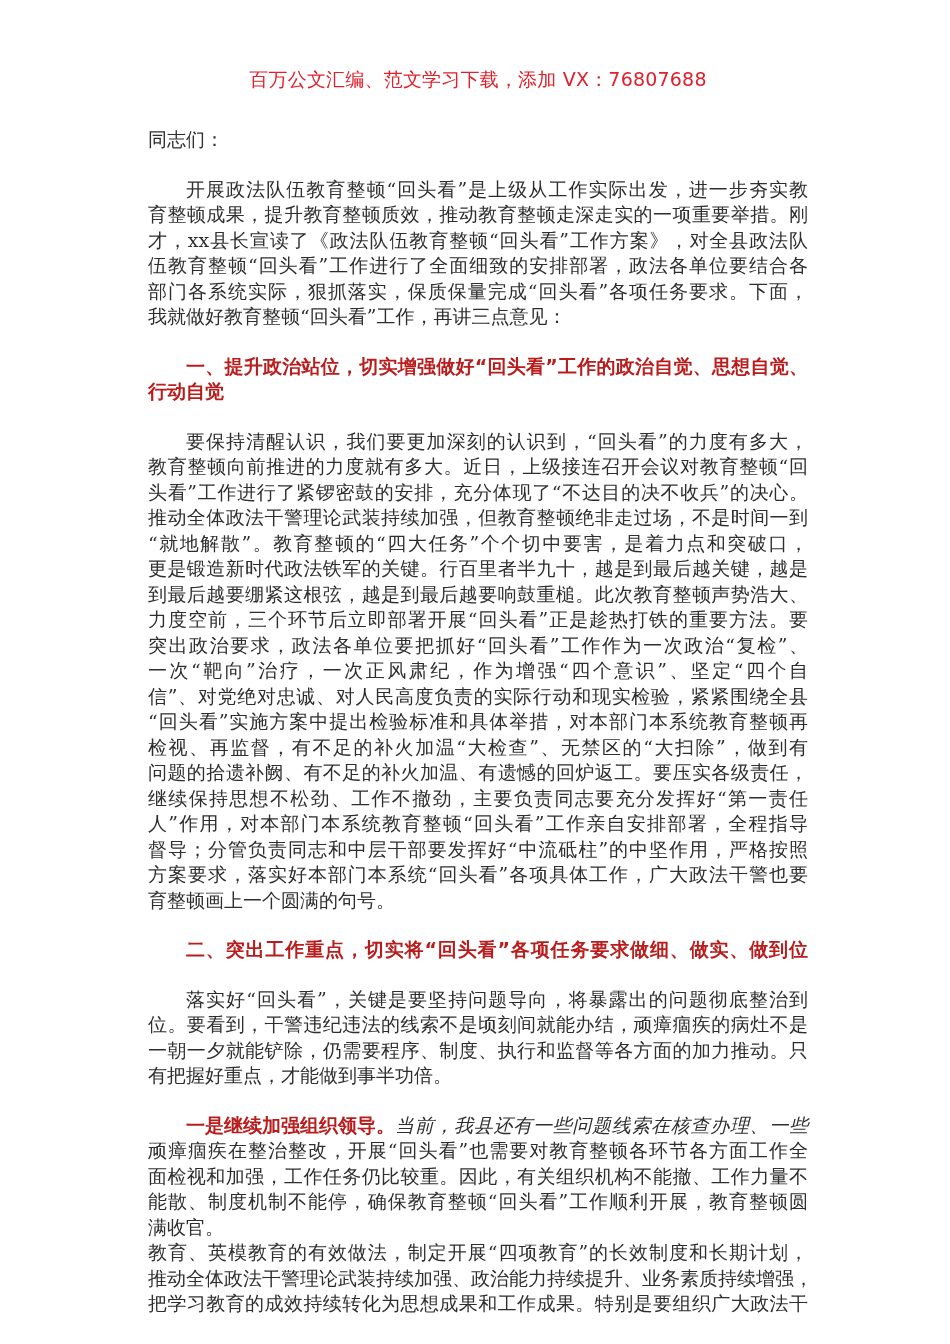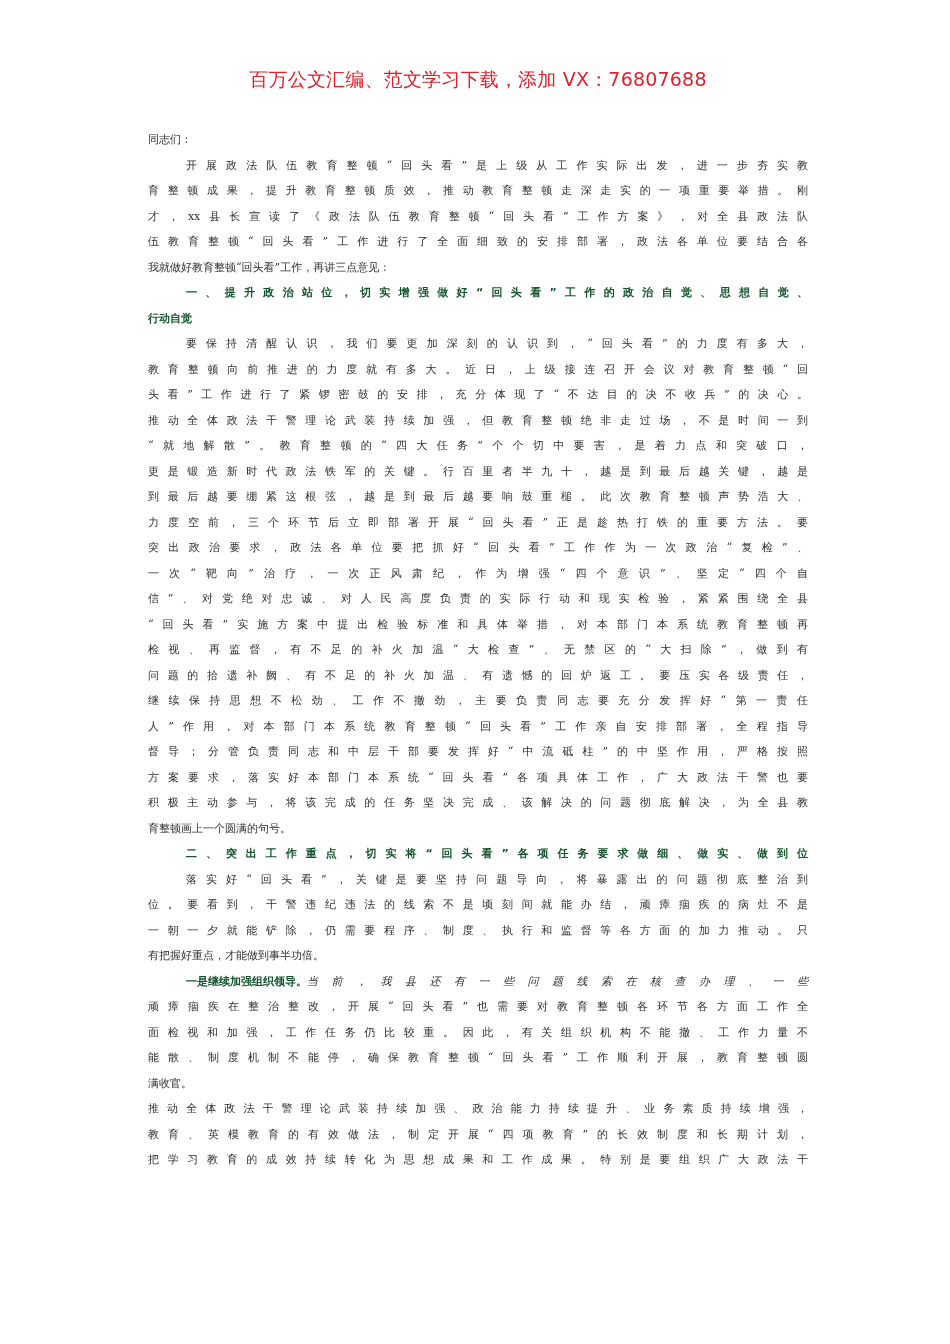--- a/index.html
+++ b/index.html
@@ -5,44 +5,45 @@
     html, body { margin: 0; padding: 0; background: #ffffff; }
     body { width: 950px; height: 1344px; position: relative; overflow: hidden; }
     .page { position: absolute; left: 3px; top: 0; width: 950px; height: 1300px; background: #fff; }
     .banner {
       position: absolute; left: 0; top: 66px; width: 950px; text-align: center;
       font-family: "DejaVu Sans", sans-serif; font-size: 19px; line-height: 26px;
       letter-spacing: 0.2px;
     }
     .body {
       position: absolute; left: 145px; top: 127px; width: 660px;
-      font-family: "DejaVu Serif", serif; font-size: 11px; color: #2e2e2e;
+      font-family: "DejaVu Serif", serif; font-size: 19px; color: #2e2e2e;
     }
     .line {
       height: 25.5px; line-height: 25.5px; white-space: nowrap;
       text-align: justify; text-align-last: justify; overflow: visible;
     }
     .line.last { text-align-last: left; }
-    .line.indent { padding-left: 38px; }
-    .b { font-weight: bold; color: #14532d; font-family: "DejaVu Sans", sans-serif; }
+    .line.indent { padding-left: 38px; margin-top: 24px; }
+    .b { font-weight: bold; color: #b91c1c; font-family: "DejaVu Sans", sans-serif; }
   </style>
 </head>
 <body>
 
 <div class="page">
   <div class="banner">
     <span id="banner-text" style="color: rgb(224, 32, 42);">百万公文汇编、范文学习下载，添加 VX：76807688</span>
   </div>
 
   <div class="body" id="doc-body">
     <div class="line last">同志们：</div>
   <div class="line indent"><span>开展政法队伍教育整顿“回头看”是上级从工作实际出发，进一步夯实教</span></div>
       <div class="line"><span>育整顿成果，提升教育整顿质效，推动教育整顿走深走实的一项重要举措。刚</span></div>
       <div class="line"><span>才，xx县长宣读了《政法队伍教育整顿“回头看”工作方案》，对全县政法队</span></div>
       <div class="line"><span>伍教育整顿“回头看”工作进行了全面细致的安排部署，政法各单位要结合各</span></div>
+      <div class="line"><span>部门各系统实际，狠抓落实，保质保量完成“回头看”各项任务要求。下面，</span></div>
       <div class="line last"><span>我就做好教育整顿“回头看”工作，再讲三点意见：</span></div>
       <div class="line indent"><span class="b">一、提升政治站位，切实增强做好“回头看”工作的政治自觉、思想自觉、</span></div>
       <div class="line last"><span class="b">行动自觉</span></div>
       <div class="line indent"><span>要保持清醒认识，我们要更加深刻的认识到，“回头看”的力度有多大，</span></div>
       <div class="line"><span>教育整顿向前推进的力度就有多大。近日，上级接连召开会议对教育整顿“回</span></div>
       <div class="line"><span>头看”工作进行了紧锣密鼓的安排，充分体现了“不达目的决不收兵”的决心。</span></div>
       <div class="line"><span>推动全体政法干警理论武装持续加强，但教育整顿绝非走过场，不是时间一到</span></div>
       <div class="line"><span>“就地解散”。教育整顿的“四大任务”个个切中要害，是着力点和突破口，</span></div>
       <div class="line"><span>更是锻造新时代政法铁军的关键。行百里者半九十，越是到最后越关键，越是</span></div>
       <div class="line"><span>到最后越要绷紧这根弦，越是到最后越要响鼓重槌。此次教育整顿声势浩大、</span></div>
@@ -50,32 +51,31 @@
       <div class="line"><span>突出政治要求，政法各单位要把抓好“回头看”工作作为一次政治“复检”、</span></div>
       <div class="line"><span>一次“靶向”治疗，一次正风肃纪，作为增强“四个意识”、坚定“四个自</span></div>
       <div class="line"><span>信”、对党绝对忠诚、对人民高度负责的实际行动和现实检验，紧紧围绕全县</span></div>
       <div class="line"><span>“回头看”实施方案中提出检验标准和具体举措，对本部门本系统教育整顿再</span></div>
       <div class="line"><span>检视、再监督，有不足的补火加温“大检查”、无禁区的“大扫除”，做到有</span></div>
       <div class="line"><span>问题的拾遗补阙、有不足的补火加温、有遗憾的回炉返工。要压实各级责任，</span></div>
       <div class="line"><span>继续保持思想不松劲、工作不撤劲，主要负责同志要充分发挥好“第一责任</span></div>
       <div class="line"><span>人”作用，对本部门本系统教育整顿“回头看”工作亲自安排部署，全程指导</span></div>
       <div class="line"><span>督导；分管负责同志和中层干部要发挥好“中流砥柱”的中坚作用，严格按照</span></div>
       <div class="line"><span>方案要求，落实好本部门本系统“回头看”各项具体工作，广大政法干警也要</span></div>
-      <div class="line"><span>积极主动参与，将该完成的任务坚决完成、该解决的问题彻底解决，为全县教</span></div>
       <div class="line last"><span>育整顿画上一个圆满的句号。</span></div>
       <div class="line indent"><span class="b">二、突出工作重点，切实将“回头看”各项任务要求做细、做实、做到位</span></div>
       <div class="line indent"><span>落实好“回头看”，关键是要坚持问题导向，将暴露出的问题彻底整治到</span></div>
       <div class="line"><span>位。要看到，干警违纪违法的线索不是顷刻间就能办结，顽瘴痼疾的病灶不是</span></div>
       <div class="line"><span>一朝一夕就能铲除，仍需要程序、制度、执行和监督等各方面的加力推动。只</span></div>
       <div class="line last"><span>有把握好重点，才能做到事半功倍。</span></div>
       <div class="line indent" style="display: flex; ">
         <span class="b">一是继续加强组织领导。</span>
         <span style="flex: 1 1 0%; text-align: justify; text-align-last: justify; font-style: italic;">当前，我县还有一些问题线索在核查办理、一些</span>
       </div>
       <div class="line"><span>顽瘴痼疾在整治整改，开展“回头看”也需要对教育整顿各环节各方面工作全</span></div>
       <div class="line"><span>面检视和加强，工作任务仍比较重。因此，有关组织机构不能撤、工作力量不</span></div>
       <div class="line"><span>能散、制度机制不能停，确保教育整顿“回头看”工作顺利开展，教育整顿圆</span></div>
       <div class="line last"><span>满收官。</span></div>
+      <div class="line"><span>教育、英模教育的有效做法，制定开展“四项教育”的长效制度和长期计划，</span></div>
       <div class="line"><span>推动全体政法干警理论武装持续加强、政治能力持续提升、业务素质持续增强，</span></div>
-      <div class="line"><span>教育、英模教育的有效做法，制定开展“四项教育”的长效制度和长期计划，</span></div>
       <div class="line"><span>把学习教育的成效持续转化为思想成果和工作成果。特别是要组织广大政法干</span></div>
     </div>
 </div>
 
 </body></html>

